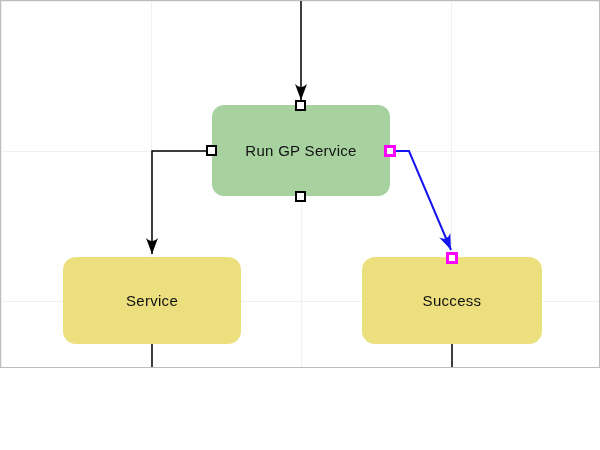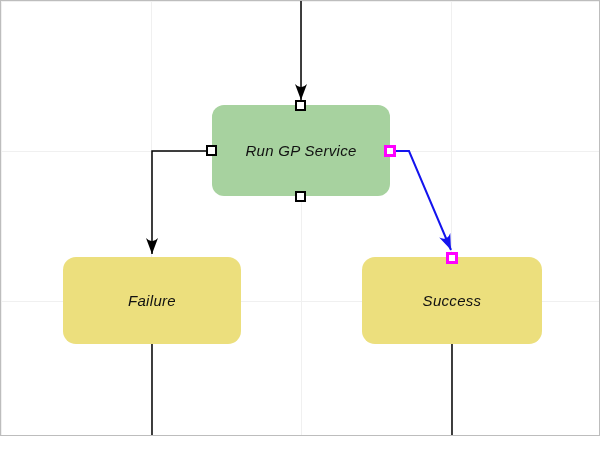--- a/index.html
+++ b/index.html
@@ -16,29 +16,28 @@
       --label-color: #111111;
     }
     * { margin: 0; padding: 0; box-sizing: border-box; }
     html, body {
       width: 600px; height: 450px;
       font-family: "Liberation Sans", sans-serif;
       background: var(--canvas-bg);
     }
     .canvas {
       position: relative;
-      width: 600px; height: 436px;
+      width: 600px; height: 368px;
       overflow: hidden;
       background-color: var(--canvas-bg);
       background-image:
         linear-gradient(to right, var(--grid-line) 1px, transparent 1px),
         linear-gradient(to bottom, var(--grid-line) 1px, transparent 1px);
       background-size: 150px 150px;
       border: 1.5px solid var(--frame-border);
-      font-style: italic;
     }
     .edge-layer {
       position: absolute; left: 0; top: 0;
       width: 600px; height: 450px;
       display: block;
     }
     .edge {
       fill: none;
       stroke: var(--edge-color);
       stroke-width: 1.5;
@@ -112,21 +111,21 @@
     <path class="edge" d="M151,343 L151,450"></path>
 
     <path class="edge" d="M451,343 L451,450"></path>
   </svg>
 
   <div class="node node-process">
     <span>Run GP Service</span>
   </div>
 
   <div class="node node-terminal node-success">
-    <span>Failure</span>
+    <span>Service</span>
   </div>
 
   <div class="node node-terminal node-failure">
     <span>Success</span>
   </div>
 
   <div class="handle h-top-process"></div>
   <div class="handle h-left-process"></div>
   <div class="handle h-bottom-process"></div>
   <div class="handle selected h-right-process"></div>

